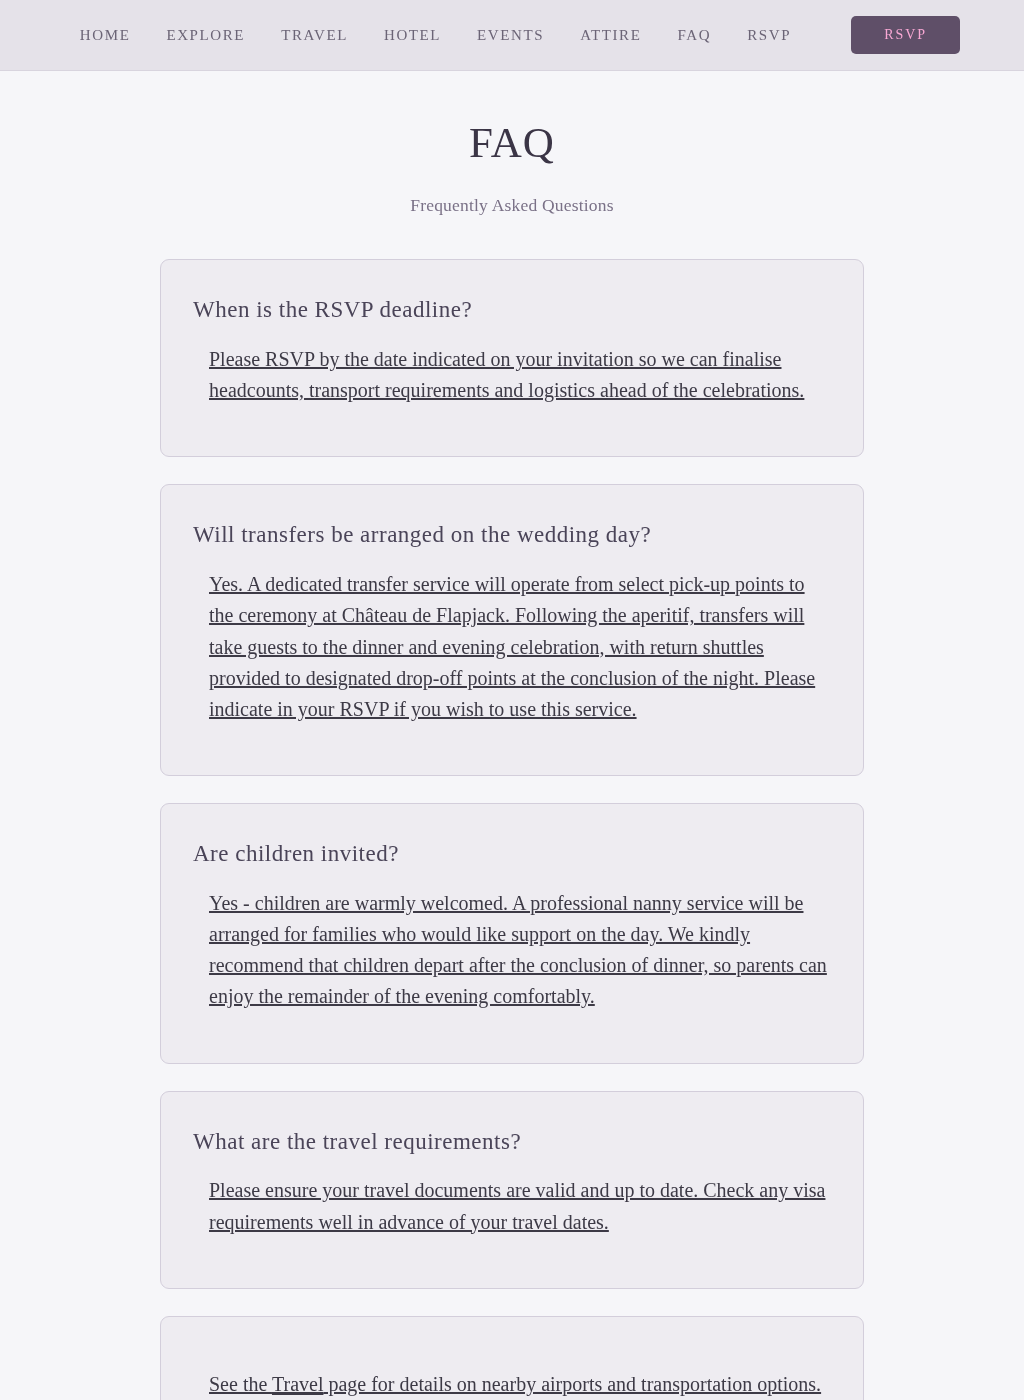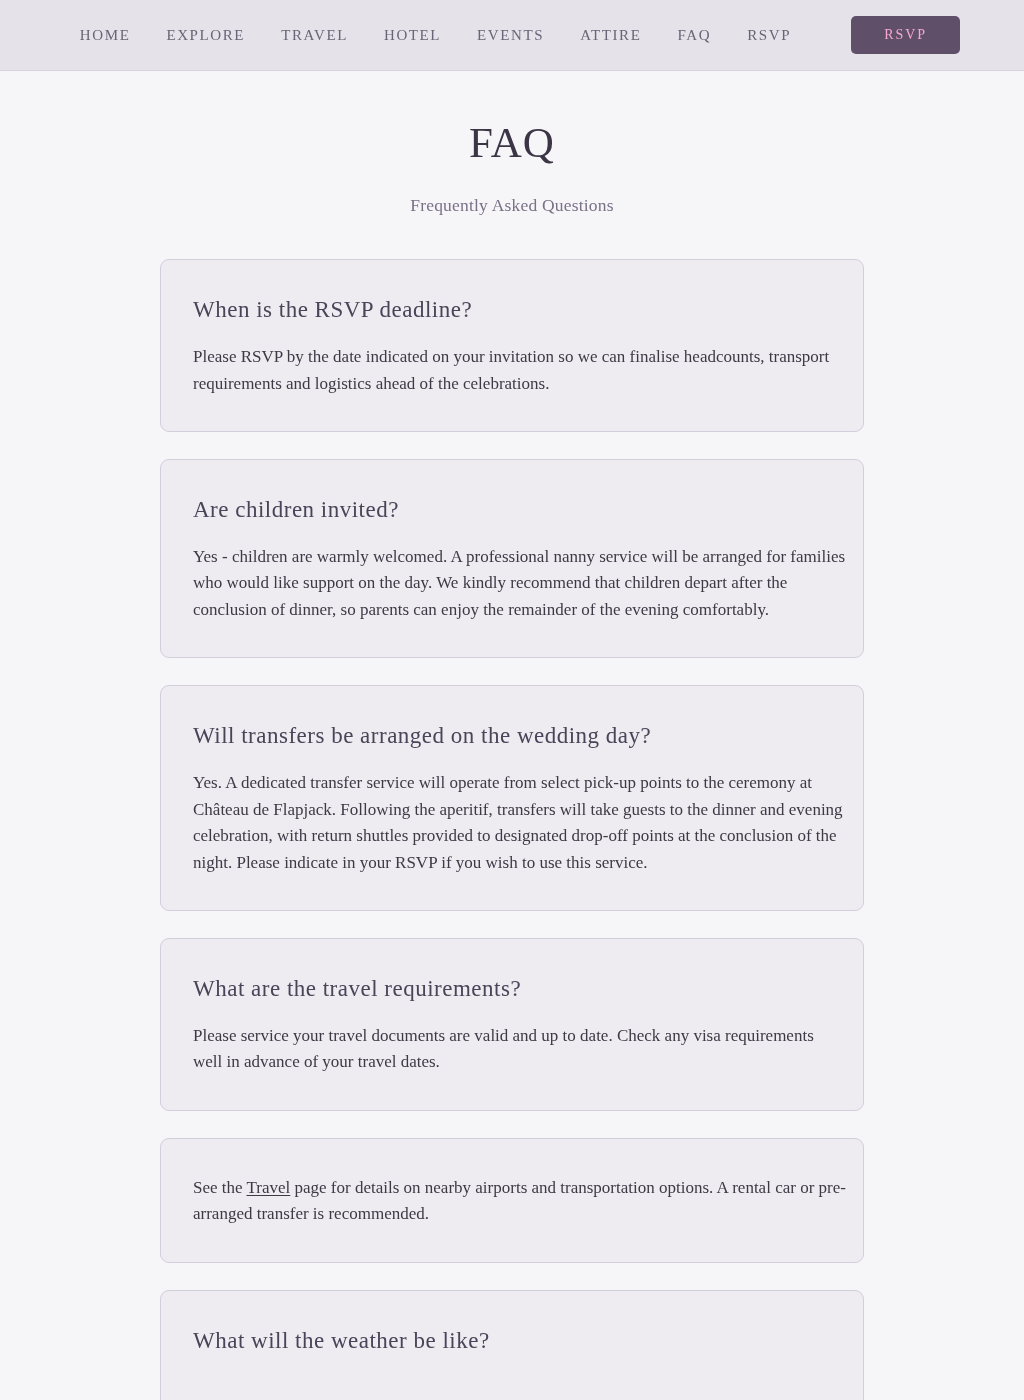--- a/index.html
+++ b/index.html
@@ -95,25 +95,26 @@
   .faq-question {
     margin: 0 0 19px 0;
     font-family: "Liberation Serif", "DejaVu Serif", serif;
     font-weight: 400;
     font-size: 23px;
     letter-spacing: 0.5px;
     color: #4a4458;
     line-height: 1.25;
   }
   .faq-answer {
-    margin: 0;
+    margin: 16px;
     font-family: "Liberation Serif", "DejaVu Serif", serif;
-    font-size: 17px;
+    font-size: 20px;
     line-height: 1.56;
     color: #3d3a46;
+    text-decoration: underline;
   }
   .faq-answer a,
   .inline-link {
     color: #3d3a46;
     text-decoration: underline;
     text-underline-offset: 2px;
   }
 </style>
 </head>
 <body>
@@ -138,30 +139,30 @@
   <p class="page-subtitle">Frequently Asked Questions</p>
 </header>
 
 <main class="faq-wrap" id="faq-list">
 
 <section class="faq-card">
       <h2 class="faq-question">When is the RSVP deadline?</h2>
       <p class="faq-answer">Please RSVP by the date indicated on your invitation so we can finalise headcounts, transport requirements and logistics ahead of the celebrations.</p>
     </section>
     <section class="faq-card">
+      <h2 class="faq-question">Will transfers be arranged on the wedding day?</h2>
+      <p class="faq-answer">Yes. A dedicated transfer service will operate from select pick-up points to the ceremony at Château de Flapjack. Following the aperitif, transfers will take guests to the dinner and evening celebration, with return shuttles provided to designated drop-off points at the conclusion of the night. Please indicate in your RSVP if you wish to use this service.</p>
+    </section>
+    <section class="faq-card">
       <h2 class="faq-question">Are children invited?</h2>
       <p class="faq-answer">Yes - children are warmly welcomed. A professional nanny service will be arranged for families who would like support on the day. We kindly recommend that children depart after the conclusion of dinner, so parents can enjoy the remainder of the evening comfortably.</p>
     </section>
     <section class="faq-card">
-      <h2 class="faq-question">Will transfers be arranged on the wedding day?</h2>
-      <p class="faq-answer">Yes. A dedicated transfer service will operate from select pick-up points to the ceremony at Château de Flapjack. Following the aperitif, transfers will take guests to the dinner and evening celebration, with return shuttles provided to designated drop-off points at the conclusion of the night. Please indicate in your RSVP if you wish to use this service.</p>
-    </section>
-    <section class="faq-card">
       <h2 class="faq-question">What are the travel requirements?</h2>
-      <p class="faq-answer">Please service your travel documents are valid and up to date. Check any visa requirements well in advance of your travel dates.</p>
+      <p class="faq-answer">Please ensure your travel documents are valid and up to date. Check any visa requirements well in advance of your travel dates.</p>
     </section>
     <section class="faq-card">
       <p class="faq-answer"><span>See the </span><a class="inline-link" href="#">Travel</a><span> page for details on nearby airports and transportation options. A rental car or pre-arranged transfer is recommended.</span></p>
     </section>
     <section class="faq-card">
       <h2 class="faq-question">What will the weather be like?</h2>
     </section>
   </main>
 
 </body></html>

